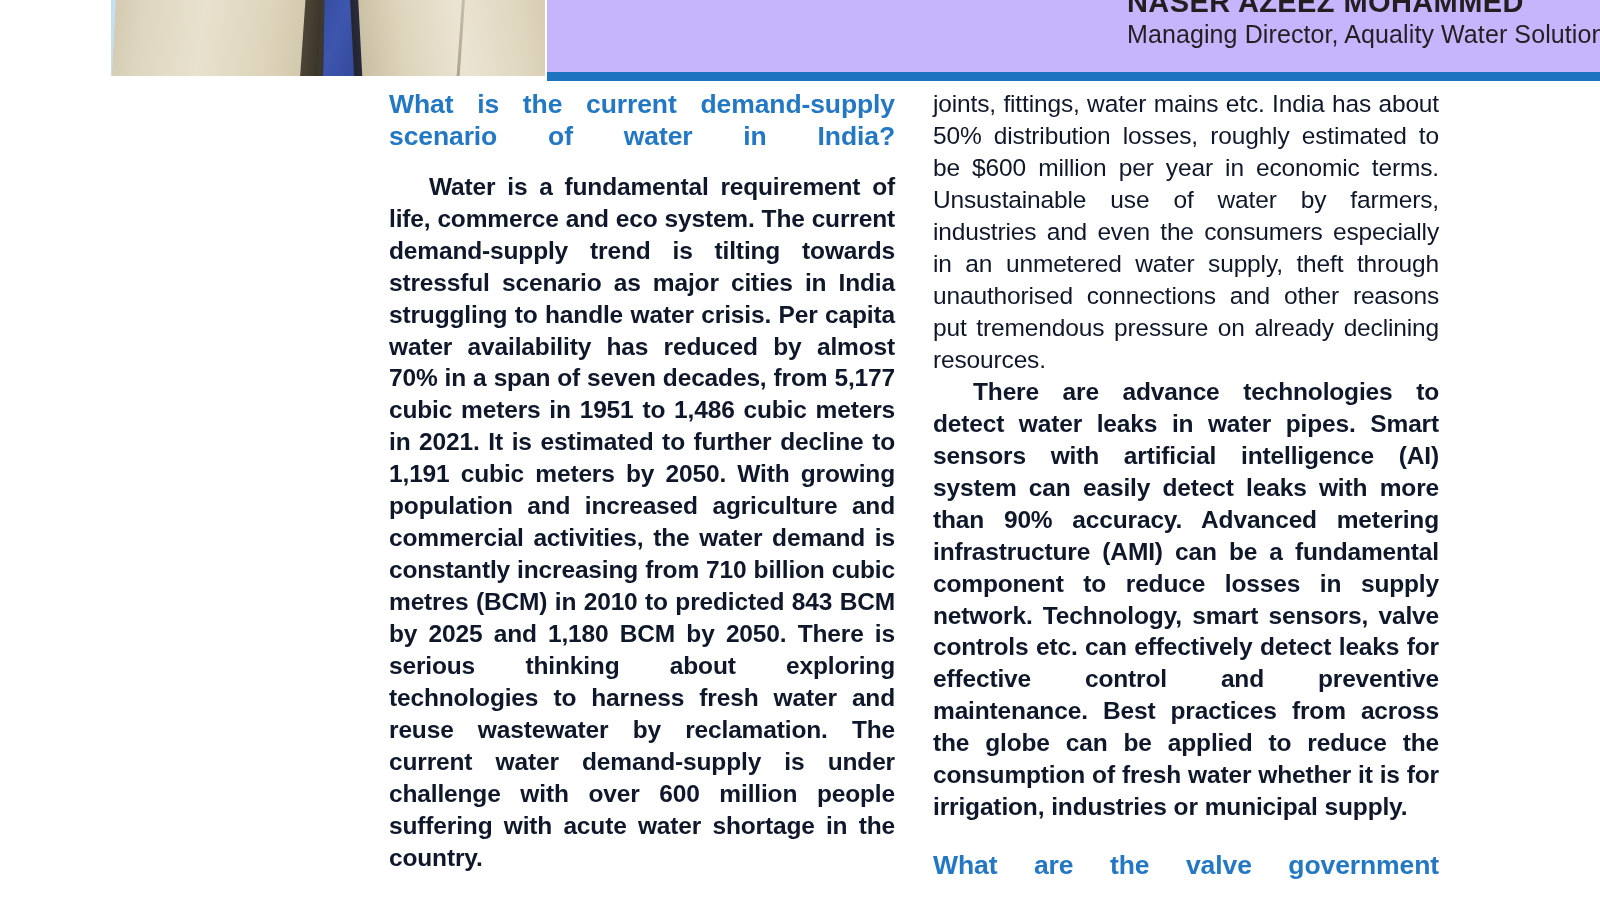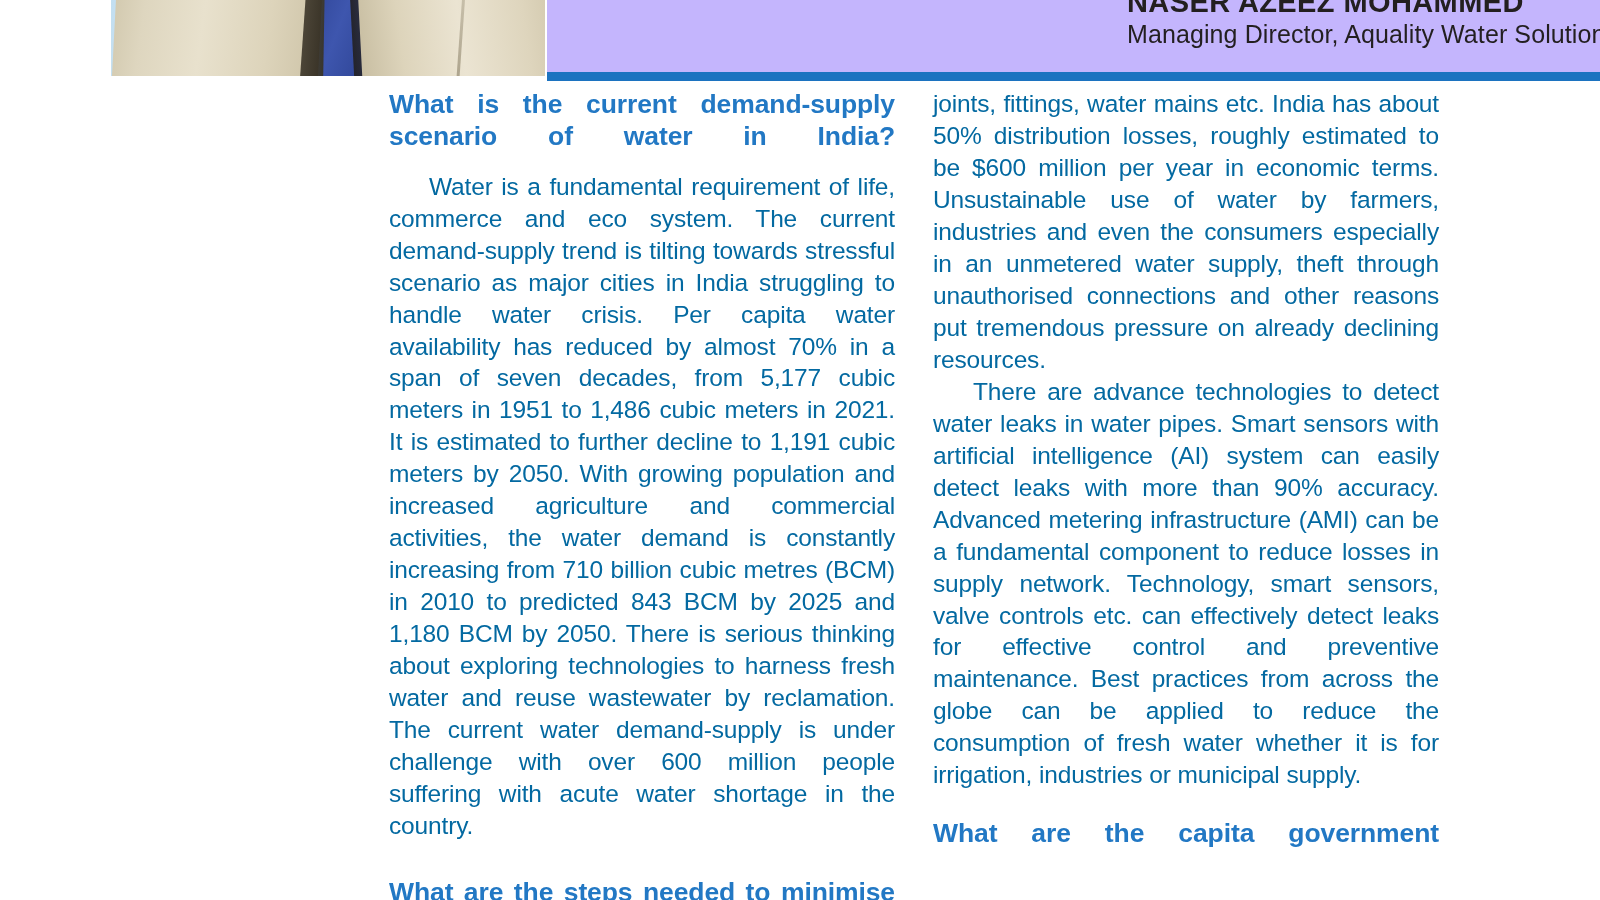--- a/index.html
+++ b/index.html
@@ -99,28 +99,28 @@
     color:#2278c4;
     font-size:26.5px;
     font-weight:700;
     line-height:1.22;
     text-align:justify;
     text-align-last:justify;
     letter-spacing:-.1px;
   }
 
   p.body {
-    color:#0369a1;
+    color:#0f172a;
     font-size:24.5px;
     line-height:1.305;
     text-align:justify;
     letter-spacing:-.15px;
     word-spacing:.2px;
   }
-  p.body.indent { text-indent:40px; }
+  p.body.indent { text-indent:40px;font-weight:bold; }
 
   .sp-18 { height:18px; }
   .sp-26 { height:26px; }
   .sp-34 { height:34px; }
 
   
   .content { overflow:hidden;margin-left:17px; }
 </style>
 </head>
 <body>
@@ -159,17 +159,17 @@
       <div class="sp-18"></div>
       <p class="body indent">Water is a fundamental requirement of life, commerce and eco system. The current demand-supply trend is tilting towards stressful scenario as major cities in India struggling to handle water crisis. Per capita water availability has reduced by almost 70% in a span of seven decades, from 5,177 cubic meters in 1951 to 1,486 cubic meters in 2021. It is estimated to further decline to 1,191 cubic meters by 2050. With growing population and increased agriculture and commercial activities, the water demand is constantly increasing from 710 billion cubic metres (BCM) in 2010 to predicted 843 BCM by 2025 and 1,180 BCM by 2050. There is serious thinking about exploring technologies to harness fresh water and reuse wastewater by reclamation. The current water demand-supply is under challenge with over 600 million people suffering with acute water shortage in the country.</p>
       <div class="sp-34"></div>
       <h2 class="q">What are the steps needed to minimise wastage in water distribution and</h2>
     </div>
 
     <div class="col col-right">
       <p class="body">joints, fittings, water mains etc. India has about 50% distribution losses, roughly estimated to be $600 million per year in economic terms. Unsustainable use of water by farmers, industries and even the consumers especially in an unmetered water supply, theft through unauthorised connections and other reasons put tremendous pressure on already declining resources.</p>
       <p class="body indent">There are advance technologies to detect water leaks in water pipes. Smart sensors with artificial intelligence (AI) system can easily detect leaks with more than 90% accuracy. Advanced metering infrastructure (AMI) can be a fundamental component to reduce losses in supply network. Technology, smart sensors, valve controls etc. can effectively detect leaks for effective control and preventive maintenance. Best practices from across the globe can be applied to reduce the consumption of fresh water whether it is for irrigation, industries or municipal supply.</p>
       <div class="sp-26"></div>
-      <h2 class="q">What are the capita government</h2>
+      <h2 class="q">What are the valve government</h2>
     </div>
 
   </div>
 </div>
 
 </body></html>

